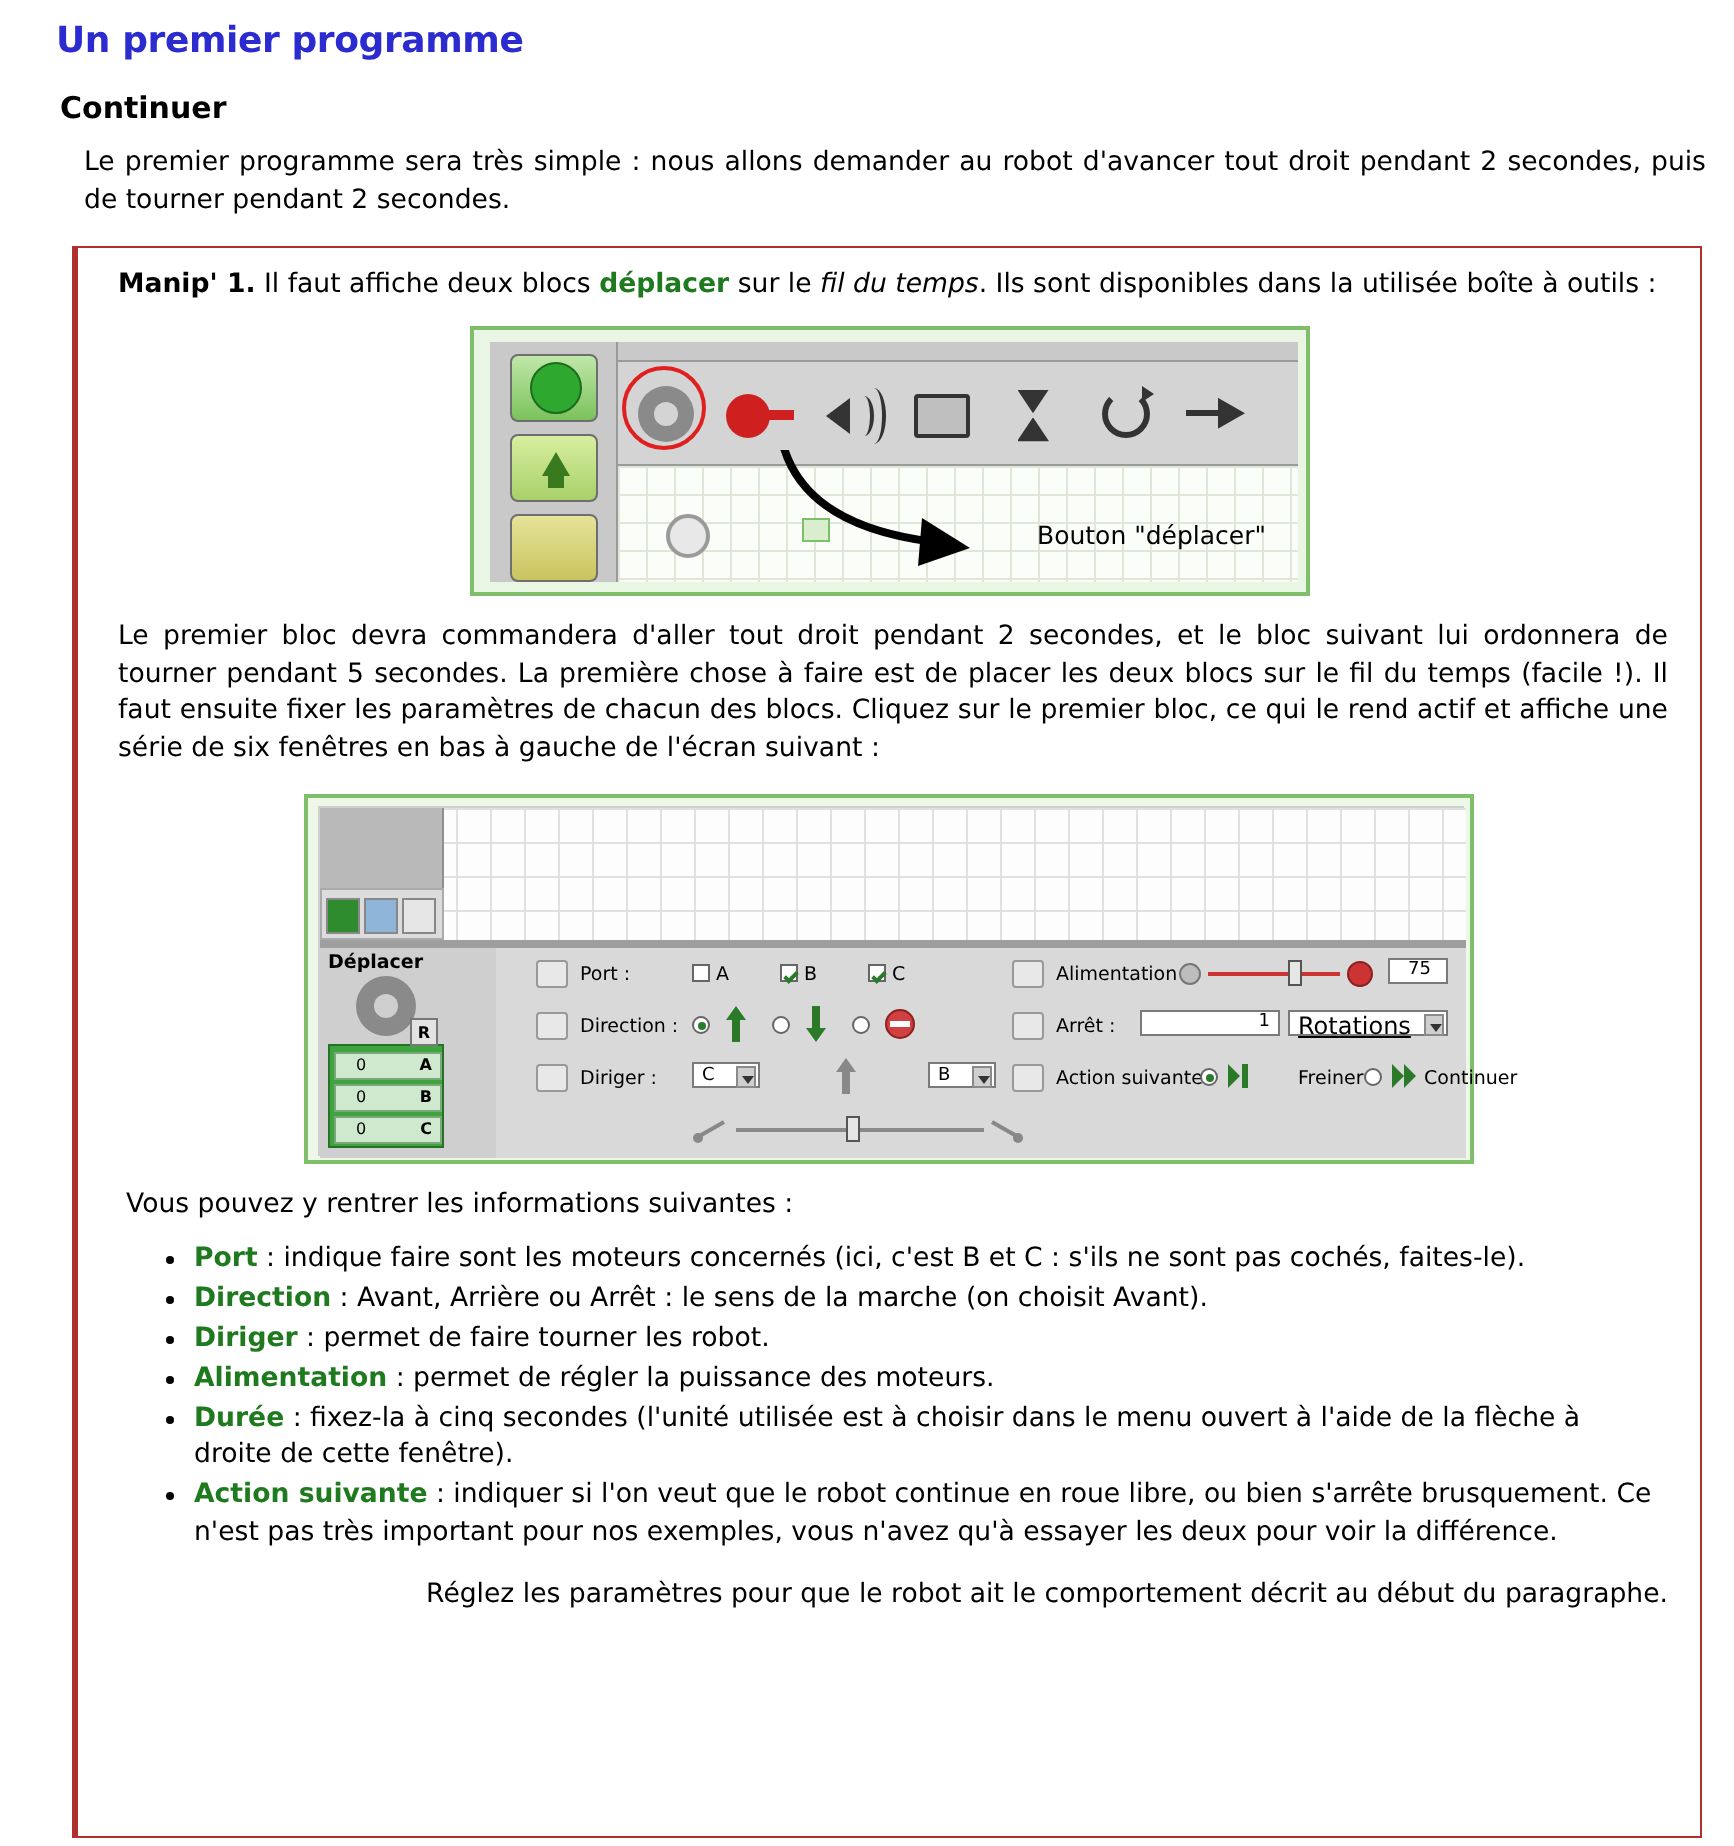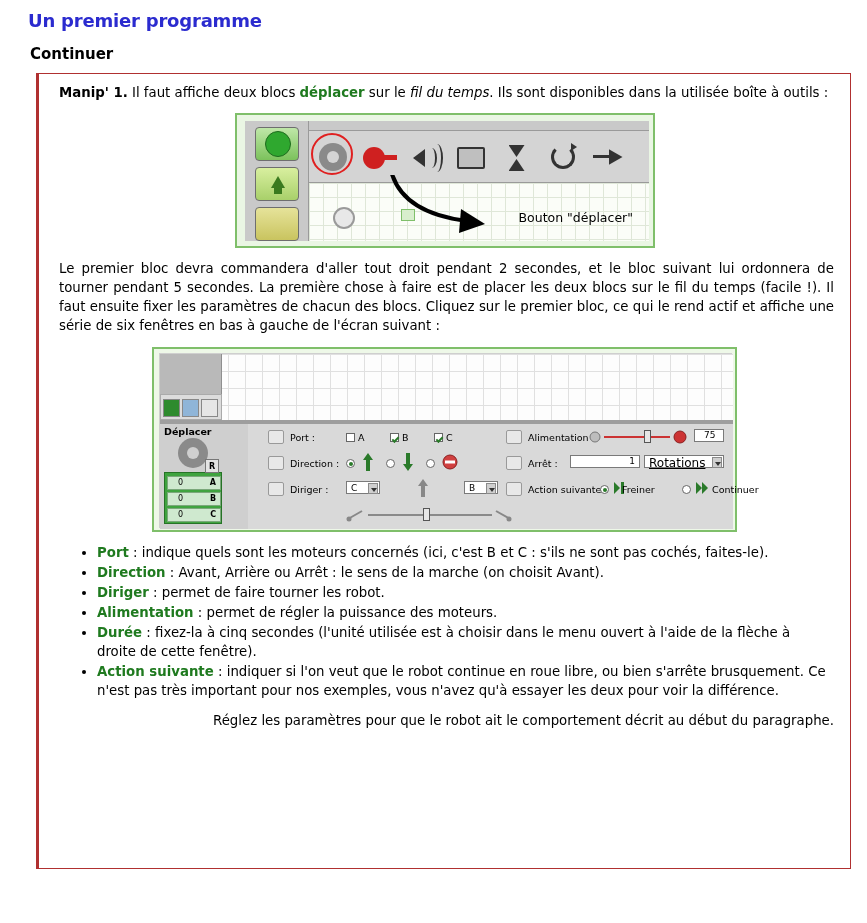--- a/index.html
+++ b/index.html
@@ -280,20 +280,21 @@
   }
   p.closing { font-size:13.3px; line-height:1.42; margin:12px 4px 0 8px;text-align:right; }
 </style>
 </head>
 <body>
 
 <div class="page">
 
   <h1 class="title">Un premier programme</h1>
   <h2 class="section">Continuer</h2>
+  <p class="intro">Le premier programme sera très simple : nous allons demander au robot d'avancer tout droit pendant 2 secondes, puis de tourner pendant 2 secondes.</p>
 
   <div class="manip-box">
 
     <p class="manip-head">
       <b>Manip' 1.</b><span> Il faut affiche deux blocs </span><span class="kw-green">déplacer</span><span> sur le </span><span class="ital">fil du temps</span><span>. Ils sont disponibles dans la utilisée boîte à outils :</span>
     </p>
 
     <div class="fig1">
       <div class="fig1-inner">
         <div class="tb-left">
@@ -455,35 +456,36 @@
                 <span class="ar"></span>
               </div>
 
             <div class="ficon" style="left:256px;top:58px;"></div>
             <div class="fld" style="left:278px;top:60px;">Action suivante :</div>
             <div class="fld" style="left:350px;top:60px;"><span class="radio on"></span></div>
             <svg style="position:absolute;left:364px;top:58px;" width="12" height="12" viewBox="0 0 12 12">
                 <polygon points="0,0 6,6 0,12" fill="#2a7a2a"></polygon>
                 <rect x="7" y="0" width="3" height="12" fill="#2a7a2a"></rect>
               </svg>
-            <div class="fld" style="left:372px;top:60px;">Freiner</div>
+            <div class="fld" style="left:399px;top:60px;">Freiner</div>
             <div class="fld" style="left:432px;top:60px;"><span class="radio"></span></div>
             <svg style="position:absolute;left:446px;top:58px;" width="14" height="12" viewBox="0 0 14 12">
                 <polygon points="0,0 6,6 0,12" fill="#2a7a2a"></polygon>
                 <polygon points="6,0 12,6 6,12" fill="#2a7a2a"></polygon>
               </svg>
             <div class="fld" style="left:462px;top:60px;">Continuer</div>
           </div>
         </div>
       </div>
     </div>
 
+    <p class="after-fig">Vous pouvez y rentrer les informations suivantes :</p>
 
     <ul class="params">
-      <li><span class="kw-green">Port</span><span> : indique quels sont les moteurs concernés (ici, c'est B et C : s'ils ne sont pas cochés, faites-le).</span></li>
+      <li><span class="kw-green">Port</span><span> : indique faire sont les moteurs concernés (ici, c'est B et C : s'ils ne sont pas cochés, faites-le).</span></li>
       <li><span class="kw-green">Direction</span><span> : Avant, Arrière ou Arrêt  : le sens de la marche (on choisit Avant).</span></li>
       <li><span class="kw-green">Diriger</span><span> : permet de faire tourner les robot.</span></li>
       <li><span class="kw-green">Alimentation</span><span> : permet de régler la puissance des moteurs.</span></li>
       <li><span class="kw-green">Durée</span><span> : fixez-la à cinq secondes (l'unité utilisée est à choisir dans le menu ouvert à l'aide de la flèche à droite de cette fenêtre).</span></li>
       <li><span class="kw-green">Action suivante</span><span> : indiquer si l'on veut que le robot continue en roue libre, ou bien s'arrête brusquement. Ce n'est pas très important pour nos exemples, vous n'avez qu'à essayer les deux pour voir la différence.</span></li>
     </ul>
 
     <p class="closing">Réglez les paramètres pour que le robot ait le comportement décrit au début du paragraphe.</p>
   </div>
 </div>

